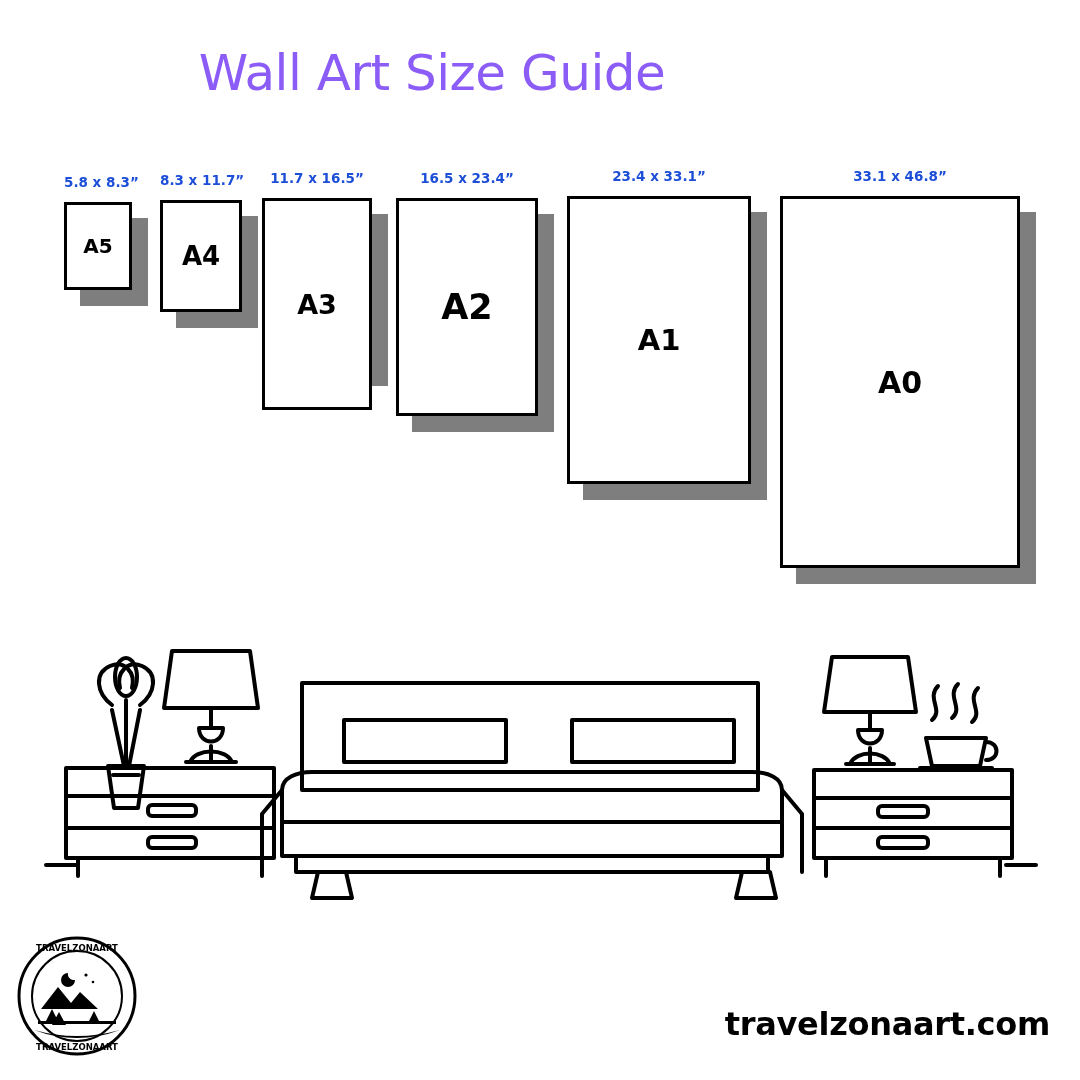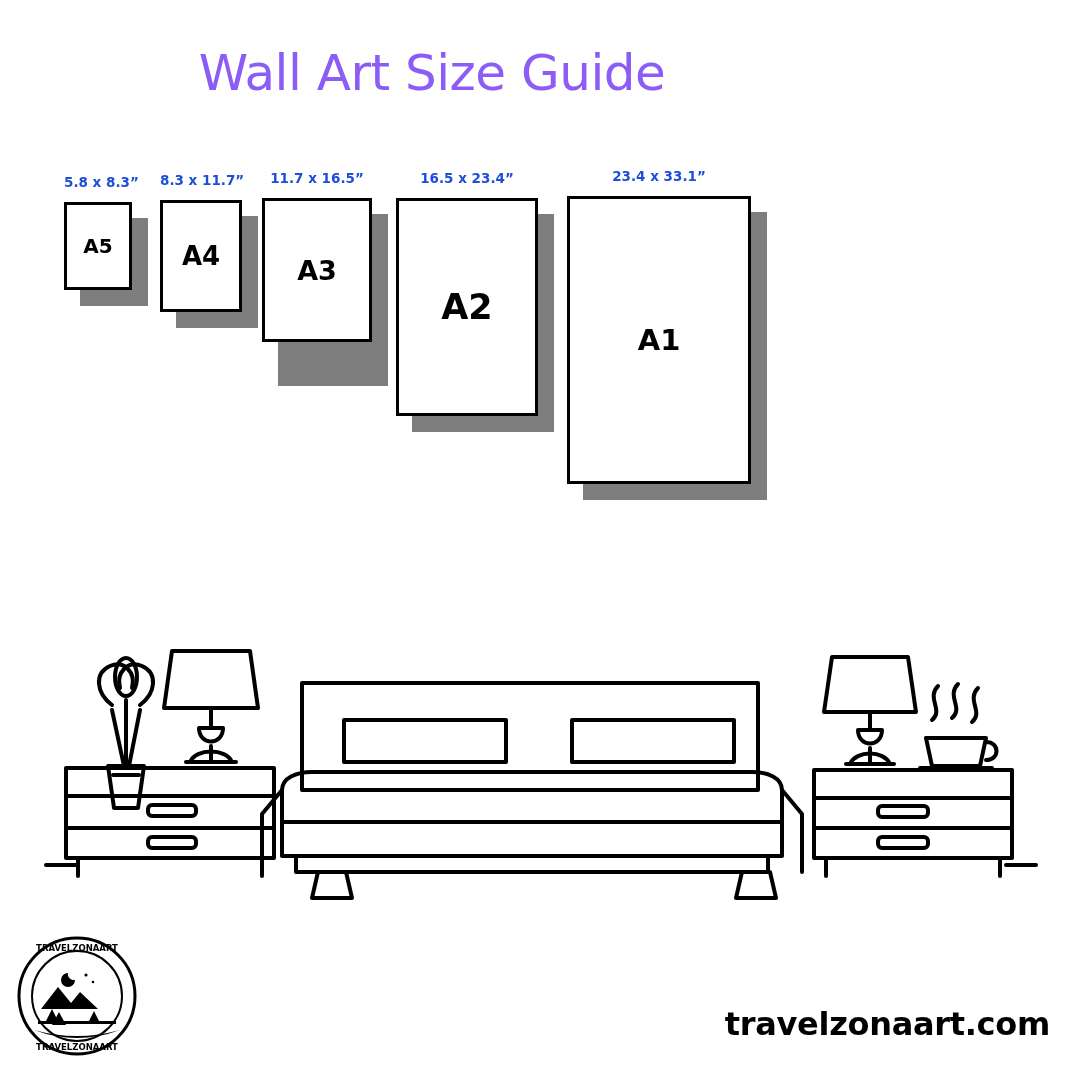--- a/index.html
+++ b/index.html
@@ -110,36 +110,43 @@
     <div class="frame-group" style="left: 160px; top: 170px; width: 106px; height: 158px;">
       <div class="frame-dim" style="left: 0px; top: 2px; width: 82px;">8.3 x 11.7”</div>
       <div class="frame-shadow" style="left: 16px; top: 46px; width: 82px; height: 112px;"></div>
       <div class="frame-box" style="left: 0px; top: 30px; width: 82px; height: 112px;">
         <span class="frame-label" style="font-size: 26px;">A4</span>
       </div>
     </div>
     <div class="frame-group" style="left: 262px; top: 168px; width: 134px; height: 218px;">
       <div class="frame-dim" style="left: 0px; top: 2px; width: 110px;">11.7 x 16.5”</div>
       <div class="frame-shadow" style="left: 16px; top: 46px; width: 110px; height: 172px;"></div>
-      <div class="frame-box" style="left: 0px; top: 30px; width: 110px; height: 144px;">
+      <div class="frame-box" style="left: 0px; top: 30px; width: 110px; height: 212px;">
         <span class="frame-label" style="font-size: 27px;">A3</span>
       </div>
     </div>
     <div class="frame-group" style="left: 396px; top: 168px; width: 166px; height: 264px;">
       <div class="frame-dim" style="left: 0px; top: 2px; width: 142px;">16.5 x 23.4”</div>
       <div class="frame-shadow" style="left: 16px; top: 46px; width: 142px; height: 218px;"></div>
       <div class="frame-box" style="left: 0px; top: 30px; width: 142px; height: 218px;">
         <span class="frame-label" style="font-size: 35px;">A2</span>
       </div>
     </div>
     <div class="frame-group" style="left: 567px; top: 166px; width: 208px; height: 334px; padding-left: 26px;">
       <div class="frame-dim" style="left: 0px; top: 2px; width: 184px;">23.4 x 33.1”</div>
       <div class="frame-shadow" style="left: 16px; top: 46px; width: 184px; height: 288px;"></div>
       <div class="frame-box" style="left: 0px; top: 30px; width: 184px; height: 288px;">
         <span class="frame-label" style="font-size: 29px;">A1</span>
+      </div>
+    </div>
+    <div class="frame-group" style="left: 780px; top: 166px; width: 264px; height: 418px;">
+      <div class="frame-dim" style="left: 0px; top: 2px; width: 240px;">33.1 x 46.8”</div>
+      <div class="frame-shadow" style="left: 16px; top: 46px; width: 240px; height: 372px;"></div>
+      <div class="frame-box" style="left: 0px; top: 30px; width: 240px; height: 372px;">
+        <span class="frame-label" style="font-size: 30px;">A0</span>
       </div>
     </div>
   </div>
 
 <div id="furniture-scene">
   <svg width="1080" height="350" viewBox="0 0 1080 350" fill="none" stroke="#000" stroke-width="4" stroke-linecap="round" stroke-linejoin="round">
 
     <line x1="46" y1="305" x2="78" y2="305"></line>
 
     <line x1="1006" y1="305" x2="1036" y2="305"></line>

